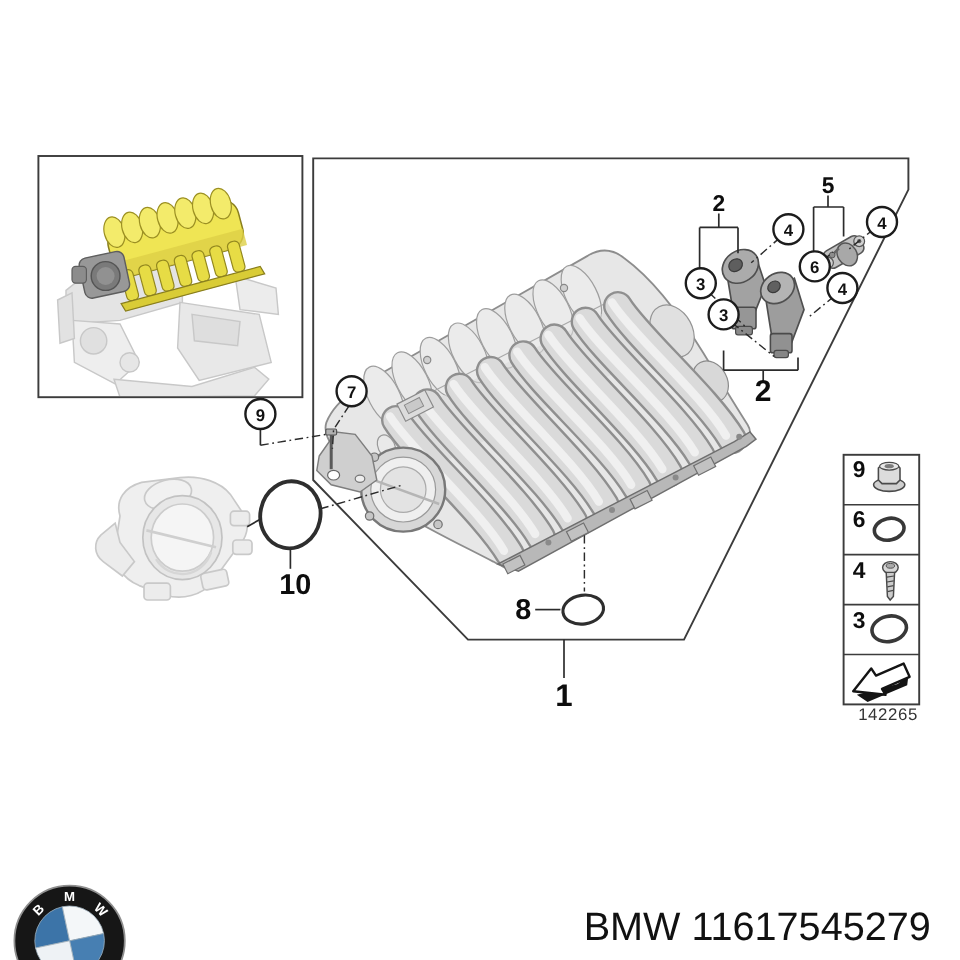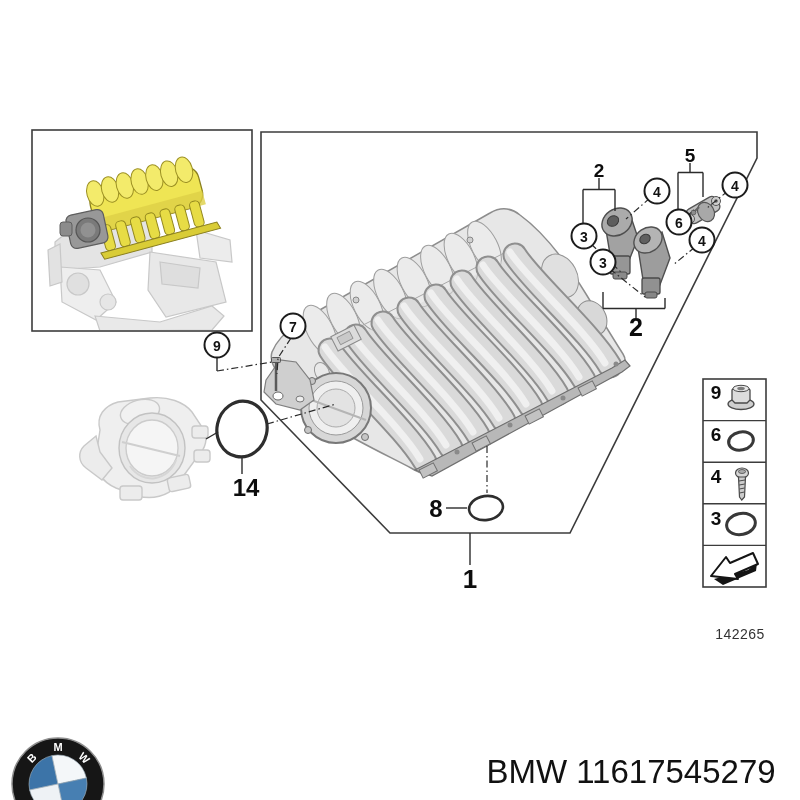--- a/index.html
+++ b/index.html
@@ -18,21 +18,21 @@
   .pl{
     position:absolute;transform:translate(-50%,-50%);font-weight:bold;color:#0d0d0d;
     line-height:1;z-index:5;
   }
   .lg{
     position:absolute;transform:translate(-50%,-50%);font-weight:bold;font-size:19px;color:#0d0d0d;
     line-height:1;z-index:5;
   }
   .drawing-number{
     position:absolute;transform:translate(-50%,-50%);font-size:14px;color:#333;
-    letter-spacing:.5px;z-index:5;margin-top:39px;
+    letter-spacing:.5px;z-index:5;
   }
   .footer-text{
     position:absolute;transform:translate(-50%,-50%);font-size:33px;color:#111;
     white-space:nowrap;z-index:5;margin-left:25px;
   }
 </style>
 </head>
 <body>
 
 <div id="stage">
@@ -329,21 +329,21 @@
       <span>7</span>
     </div>
 <div class="cc" style="left:217px;top:345px">
       <span>9</span>
     </div>
 
 <div class="pl" style="left:599px;top:170px;font-size:19px">2</div>
 <div class="pl" style="left:690px;top:155px;font-size:19px">5</div>
 <div class="pl" style="left:636px;top:327px;font-size:25px">2</div>
 <div class="pl" style="left:436px;top:509px;font-size:24px">8</div>
-<div class="pl" style="left:246px;top:488px;font-size:24px">14</div>
+<div class="pl" style="left:246px;top:488px;font-size:24px">10</div>
 <div class="pl" style="left:470px;top:579px;font-size:26px">1</div>
 
 <div class="lg" style="left:716px;top:392px">9</div>
 <div class="lg" style="left:716px;top:434px">6</div>
 <div class="lg" style="left:716px;top:476px">4</div>
 <div class="lg" style="left:716px;top:518px">3</div>
 
 <div class="drawing-number" style="left:740px;top:595px">142265</div>
 
 <div class="footer-text" style="left:606px;top:772px">BMW 11617545279</div>

